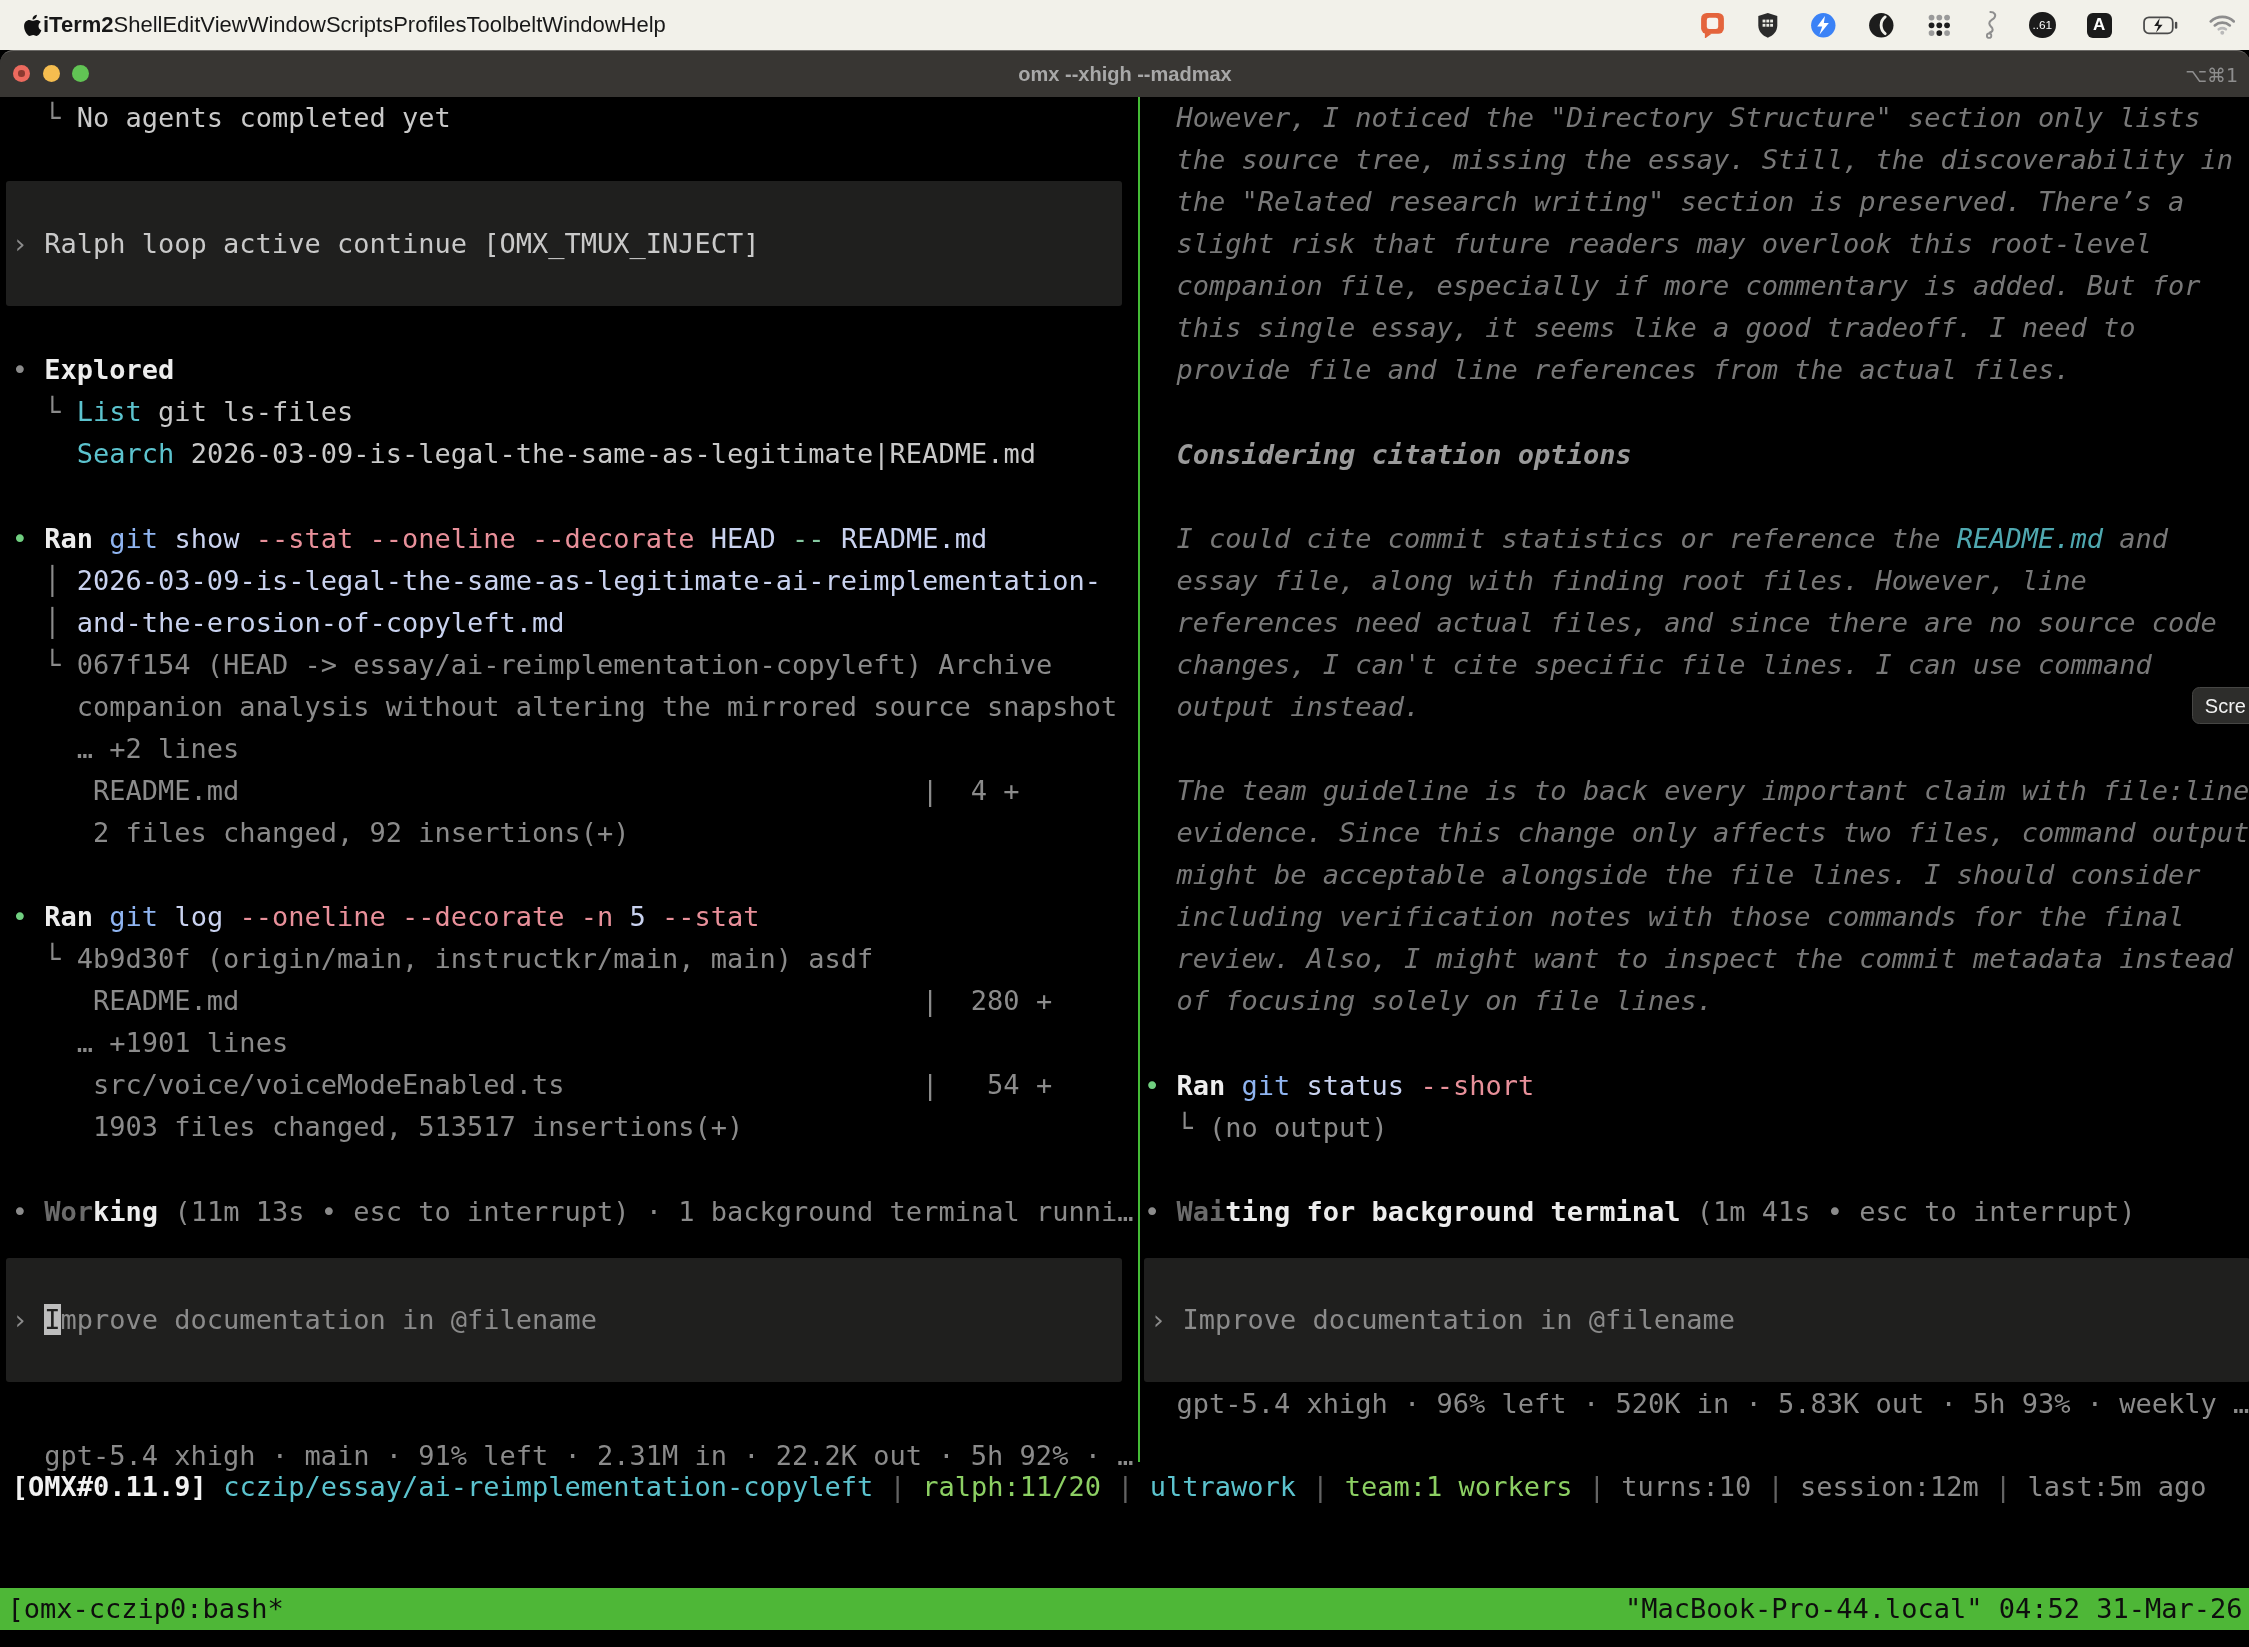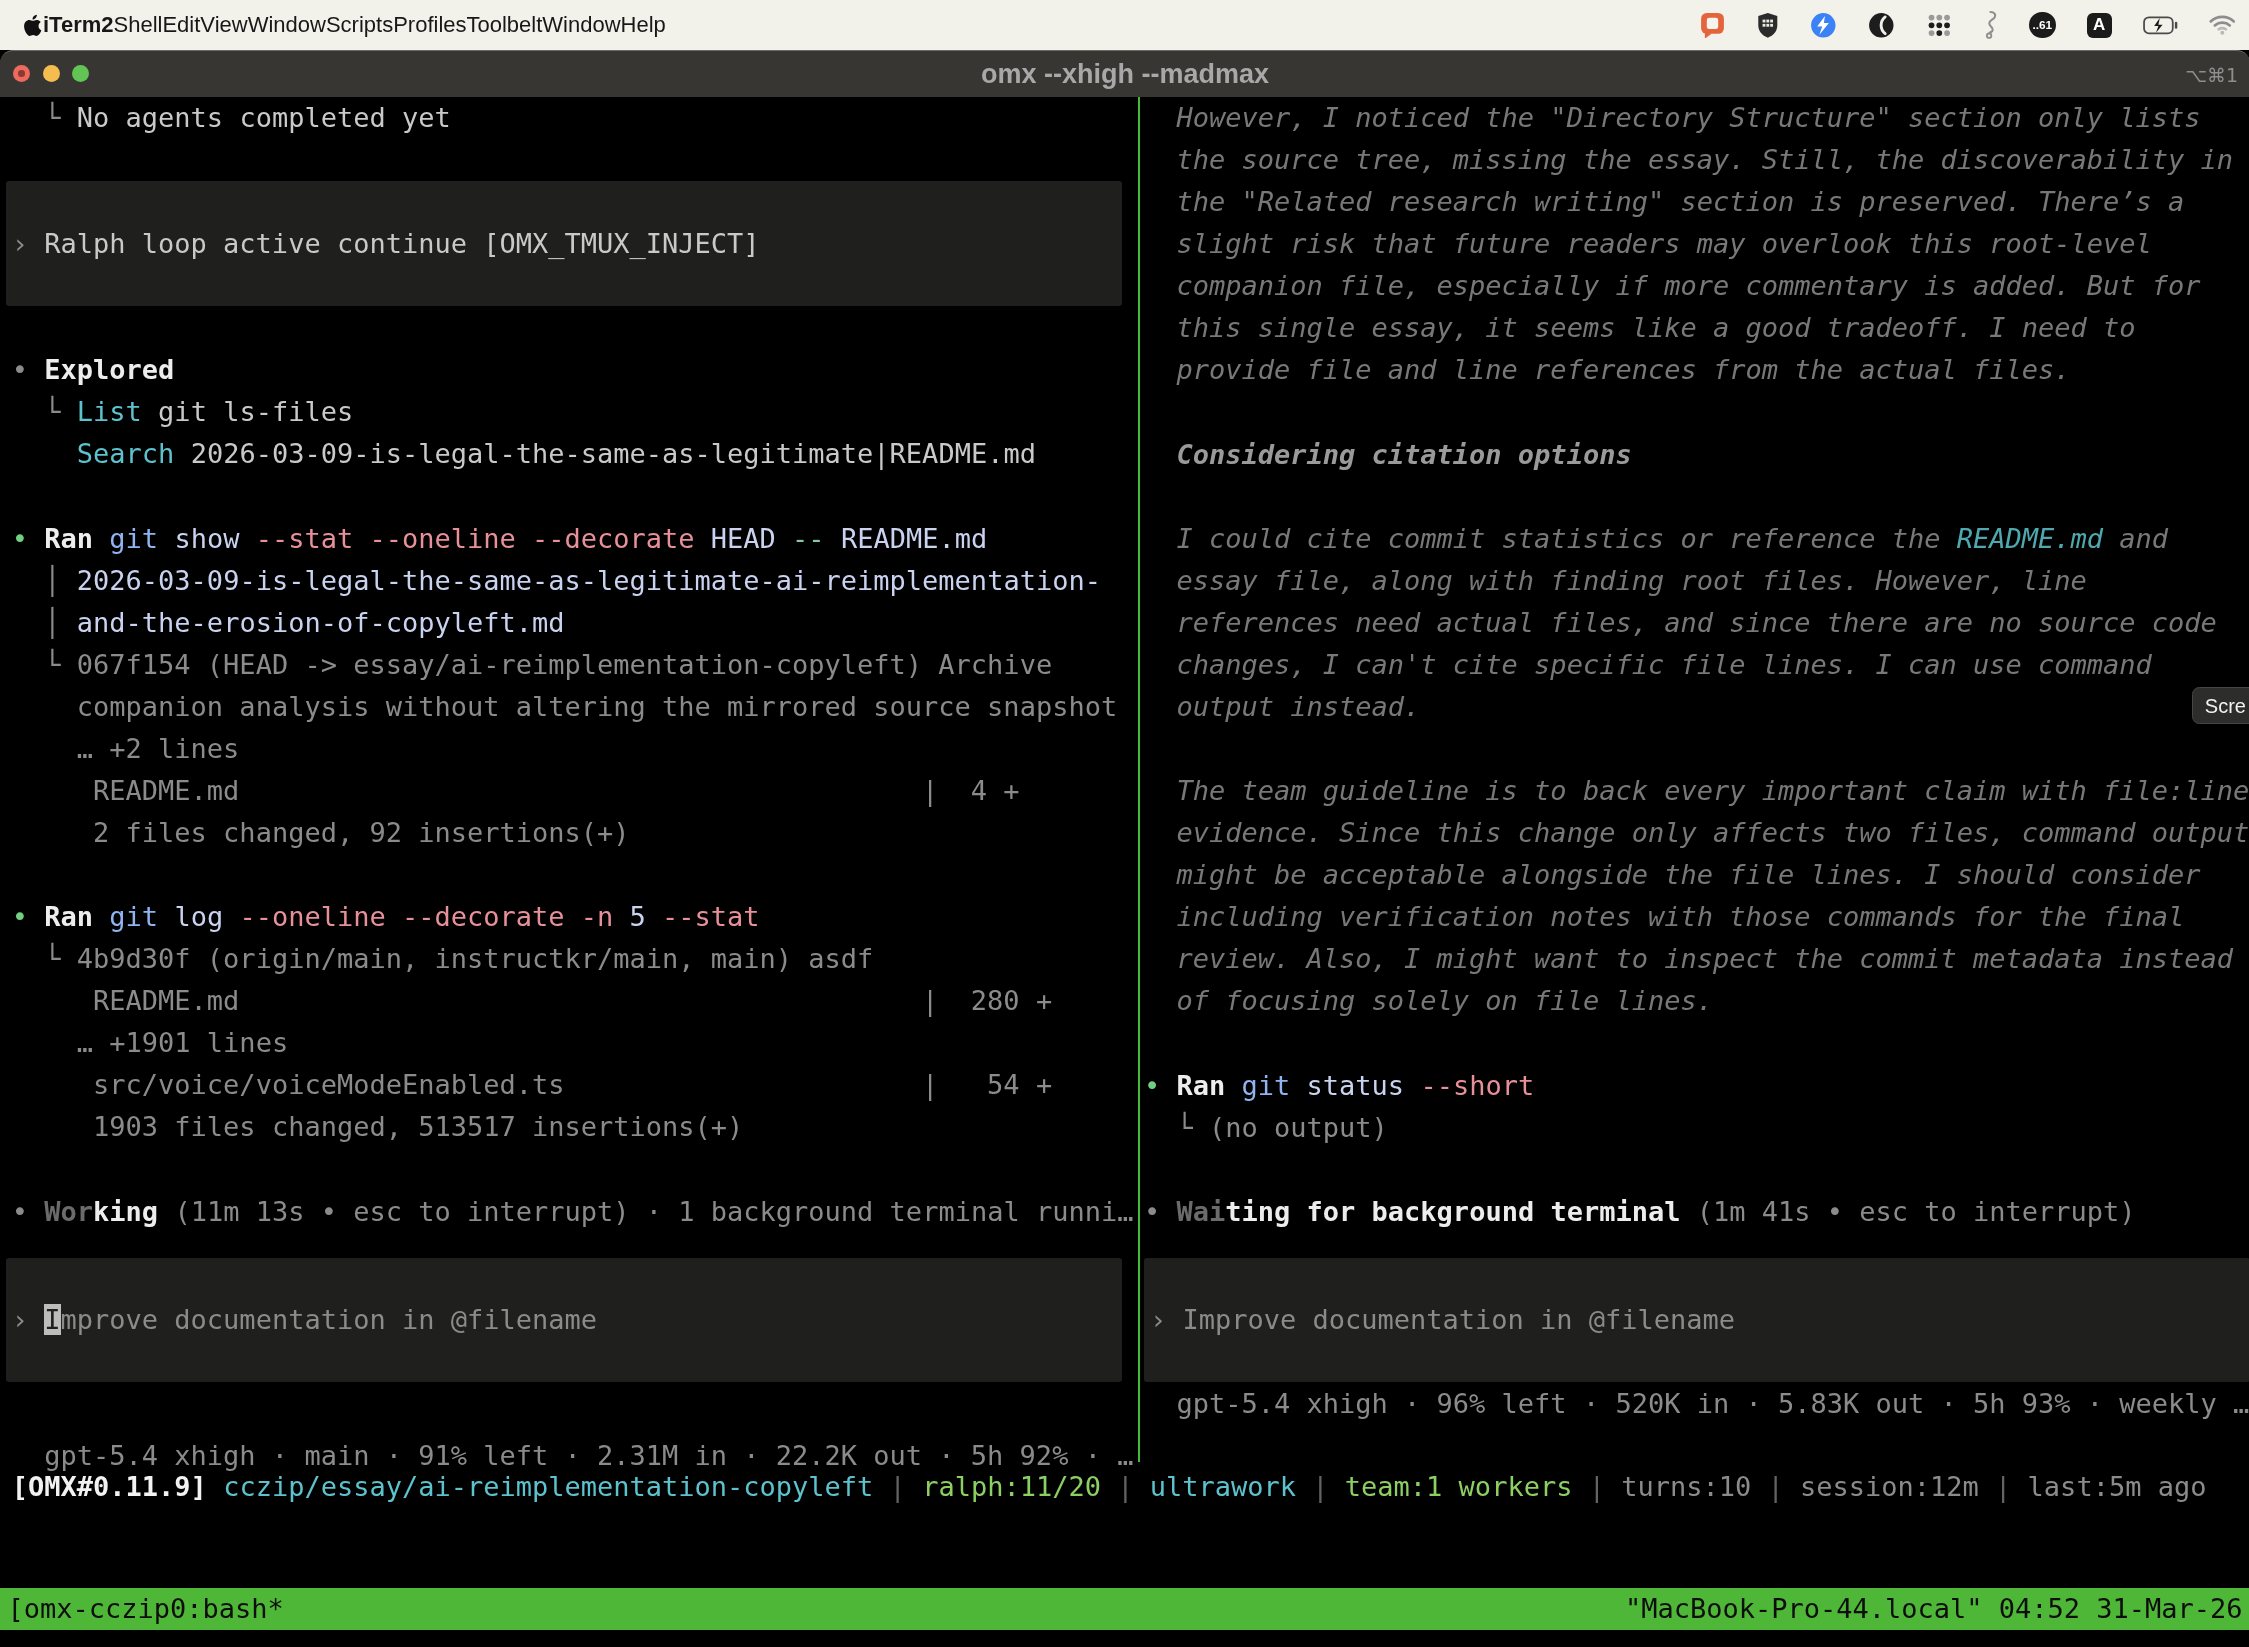--- a/index.html
+++ b/index.html
@@ -8,35 +8,35 @@
   
   .menubar{position:absolute;top:0;left:0;width:2250px;height:50px;background:#f2f1ea;
     display:flex;align-items:center;font-family:"Liberation Sans","DejaVu Sans",sans-serif;
     font-size:22px;color:#181818;z-index:50;}
   .menu-left{display:flex;align-items:center;padding-left:24px;}
   .menu-item{font-weight:500;white-space:nowrap;}
   .menu-item.app{font-weight:700;}
   .menu-right{margin-left:auto;display:flex;align-items:center;gap:31px;padding-right:14.8px;}
   .mi{display:flex;align-items:center;justify-content:center;}
   .badge61{width:26.6px;height:26.6px;border-radius:50%;background:#1b1b1b;color:#fff;
-    display:flex;align-items:center;justify-content:center;font-size:11.8px;font-weight:700;}
+    display:flex;align-items:center;justify-content:center;font-size:11.8px;font-weight:400;}
   .aicon{width:25px;height:25px;border-radius:5.9px;background:#1b1b1b;color:#fff;
     display:flex;align-items:center;justify-content:center;font-size:17px;font-weight:700;}
 
   
   .titlebar{position:absolute;top:50px;left:0;width:2250px;height:47px;background:#383633;
     border-radius:13.3px 13.3px 0 0;border-top:1.5px solid #6b6966;box-sizing:border-box;z-index:40;}
   .lights{position:absolute;left:13.3px;top:14px;display:flex;gap:12.5px;}
   .light{width:17px;height:17px;border-radius:50%;}
   .light.red{background:#ec6a5e;position:relative;}
   .light.red::after{content:"";position:absolute;left:5.2px;top:5.2px;width:6.6px;height:6.6px;border-radius:50%;background:#8c3a30;}
   .light.yellow{background:#f5bd4f;}
   .light.green{background:#61c454;}
   .wtitle{position:absolute;inset:0;display:flex;align-items:center;justify-content:center;
-    color:#a8a8a8;font-family:"Liberation Sans",sans-serif;font-weight:700;font-size:27px;}
+    color:#a8a8a8;font-family:"Liberation Sans",sans-serif;font-weight:700;font-size:20px;}
   .wshort{position:absolute;right:11.8px;top:0;height:47px;display:flex;align-items:center;
     color:#8e8e8e;font-size:19px;font-family:"DejaVu Sans",sans-serif;}
 
   
   .term{position:absolute;top:97px;left:0;width:2250px;height:1550px;background:#000;
     font-size:27px;line-height:42px;padding-left:44px;}
   .block{position:absolute;white-space:pre;overflow:hidden;}
   .lft{left:11.8px;width:1123px;}
   .rgt{left:1144px;width:1106px;}
   .ind2{padding-left:2ch;}

